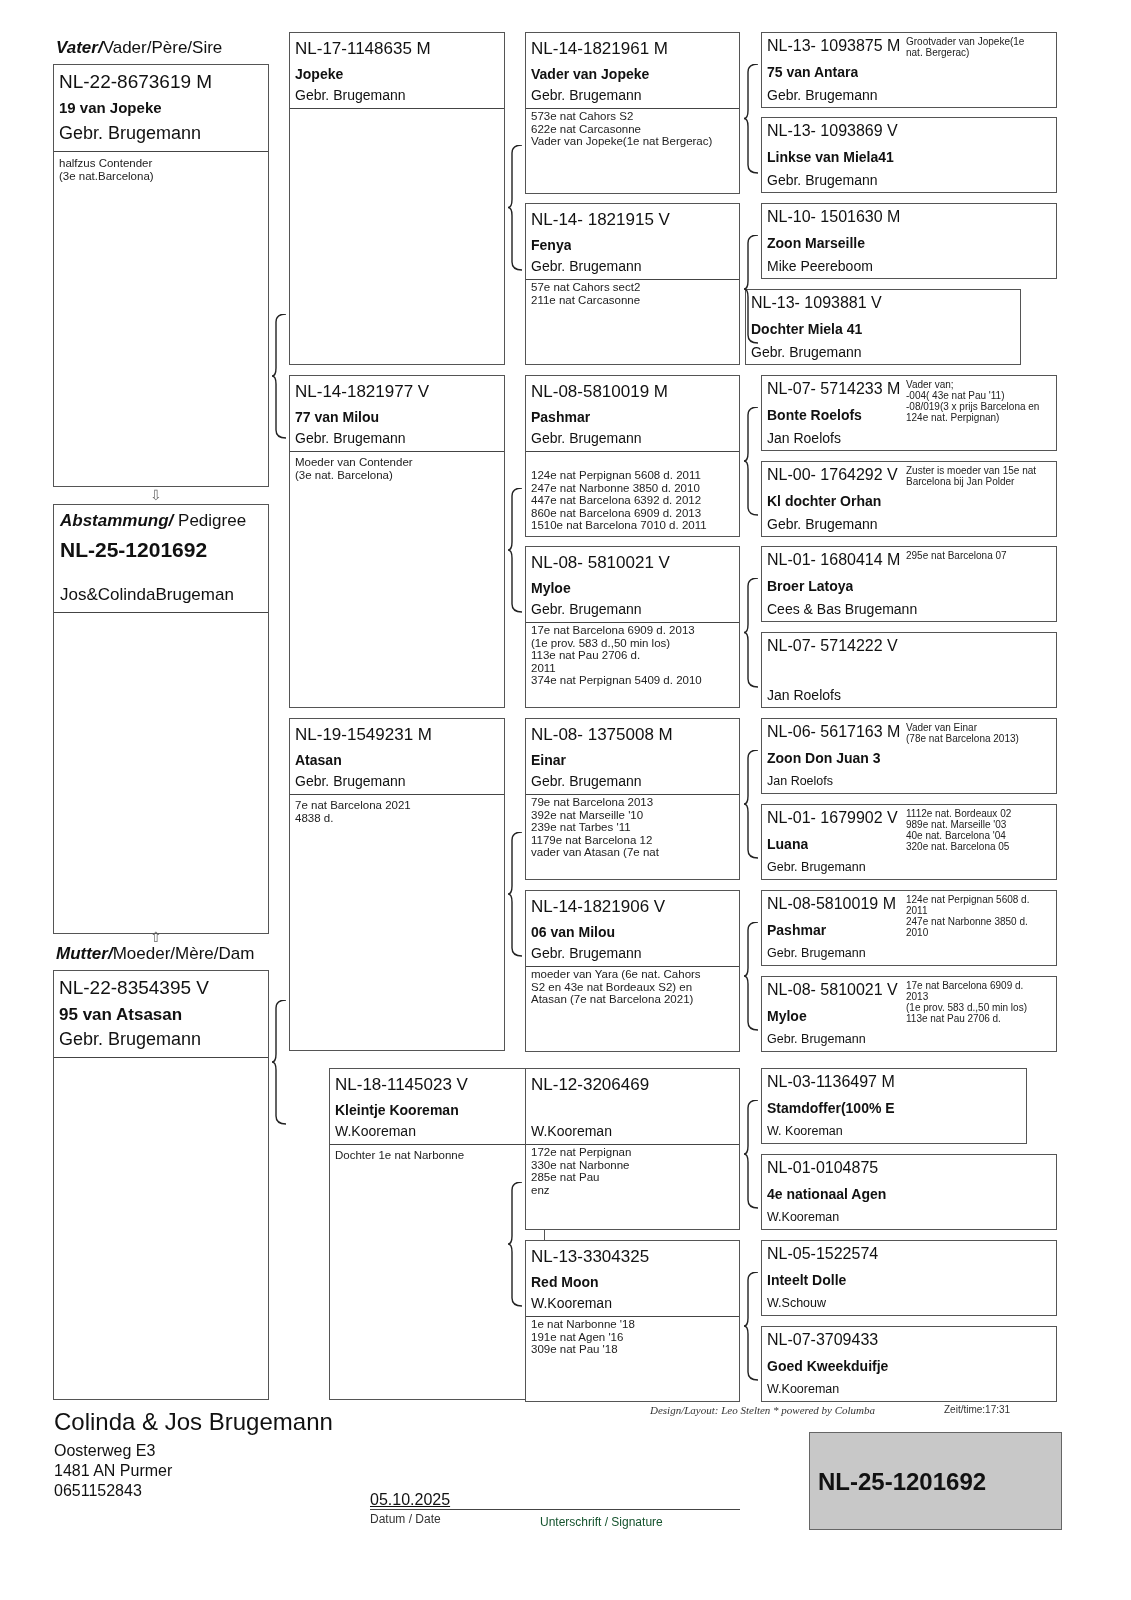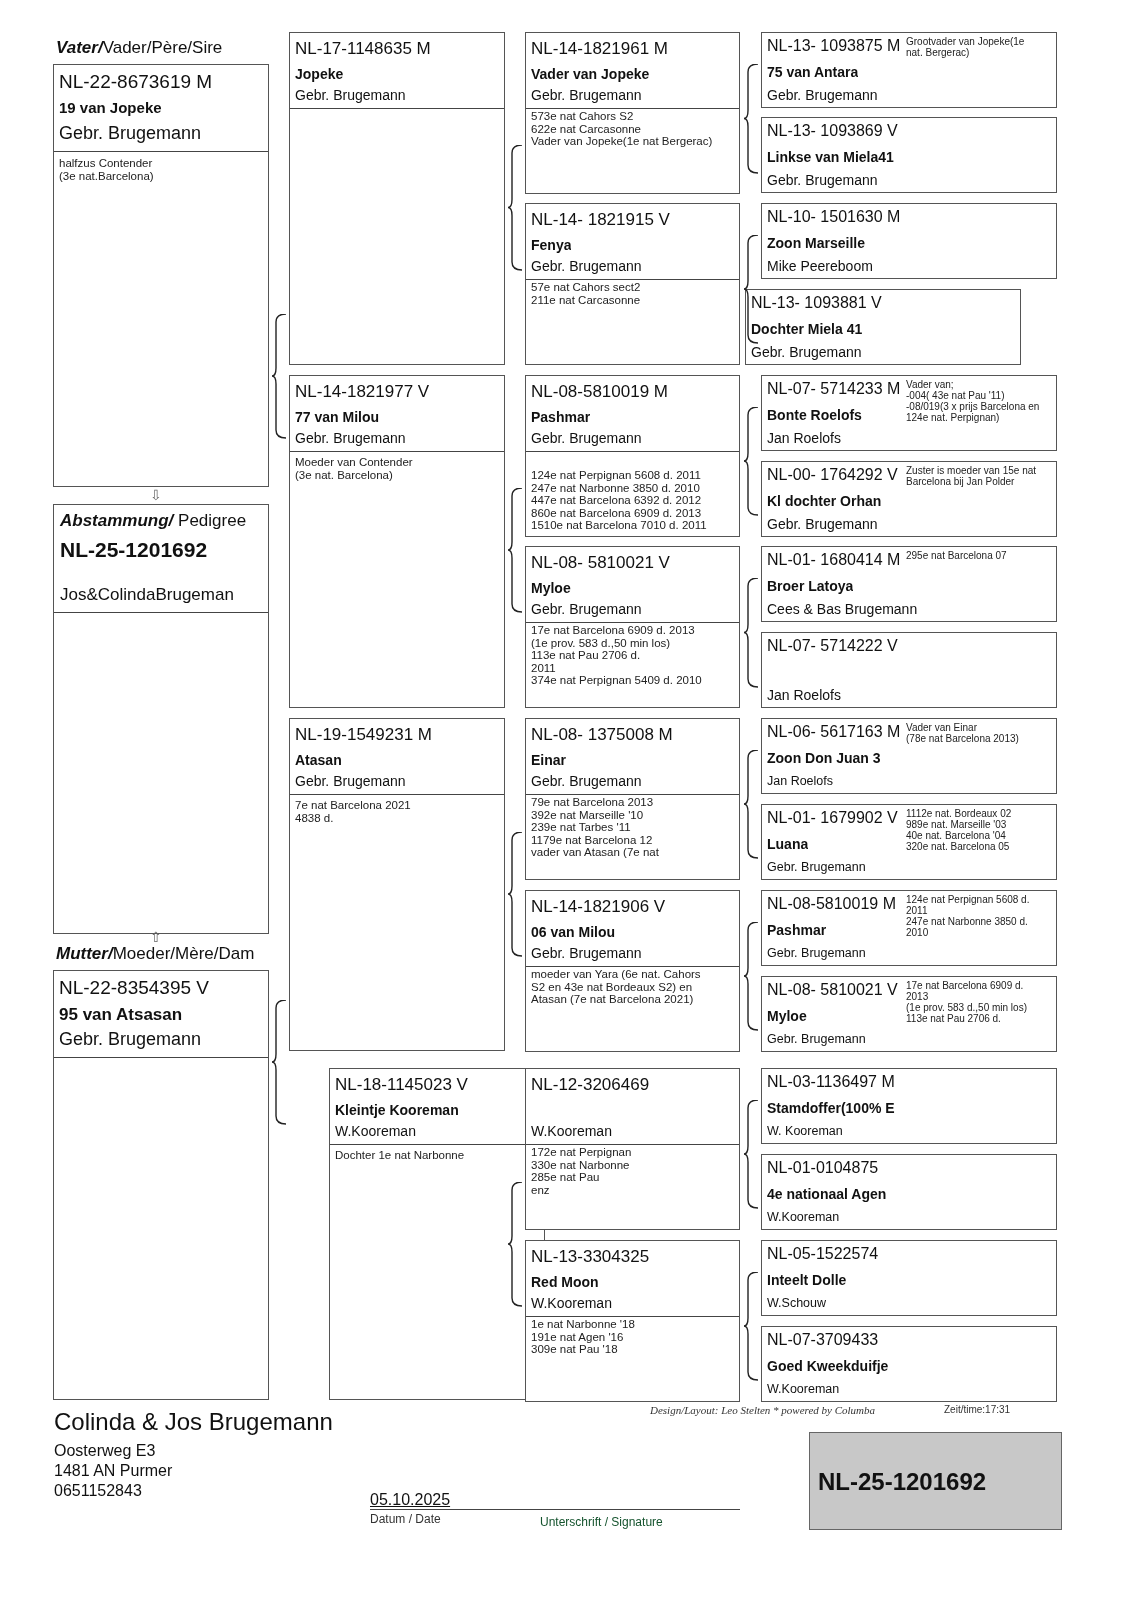--- a/index.html
+++ b/index.html
@@ -247,21 +247,21 @@
       </div>
     <div class="box" style="left:761px;top:976px;width:296px;height:76px;">
         <div class="ring" style="top:4px;font-size:16px;">NL-08- 5810021 V</div>
         <div class="name" style="top:31px;font-size:14px;max-width:130px;">Myloe</div>
         <div class="owner" style="top:55px;font-size:12.5px;">Gebr. Brugemann</div>
         <div class="side" style="left:144px;top:3px;">17e nat Barcelona 6909 d.
 2013
 (1e prov. 583 d.,50 min los)
 113e nat Pau 2706 d.</div>
       </div>
-    <div class="box" style="left:761px;top:1068px;width:296px;height:76px;">
+    <div class="box" style="left:761px;top:1068px;width:266px;height:76px;">
         <div class="ring" style="top:4px;font-size:16px;">NL-03-1136497 M</div>
         <div class="name" style="top:31px;font-size:14px;max-width:130px;">Stamdoffer(100% E</div>
         <div class="owner" style="top:55px;font-size:12.5px;">W. Kooreman</div>
         <div class="side" style="left:144px;top:3px;"></div>
       </div>
     <div class="box" style="left:761px;top:1154px;width:296px;height:76px;">
         <div class="ring" style="top:4px;font-size:16px;">NL-01-0104875</div>
         <div class="name" style="top:31px;font-size:14px;max-width:130px;">4e nationaal Agen</div>
         <div class="owner" style="top:55px;font-size:12.5px;">W.Kooreman</div>
         <div class="side" style="left:144px;top:3px;"></div>

